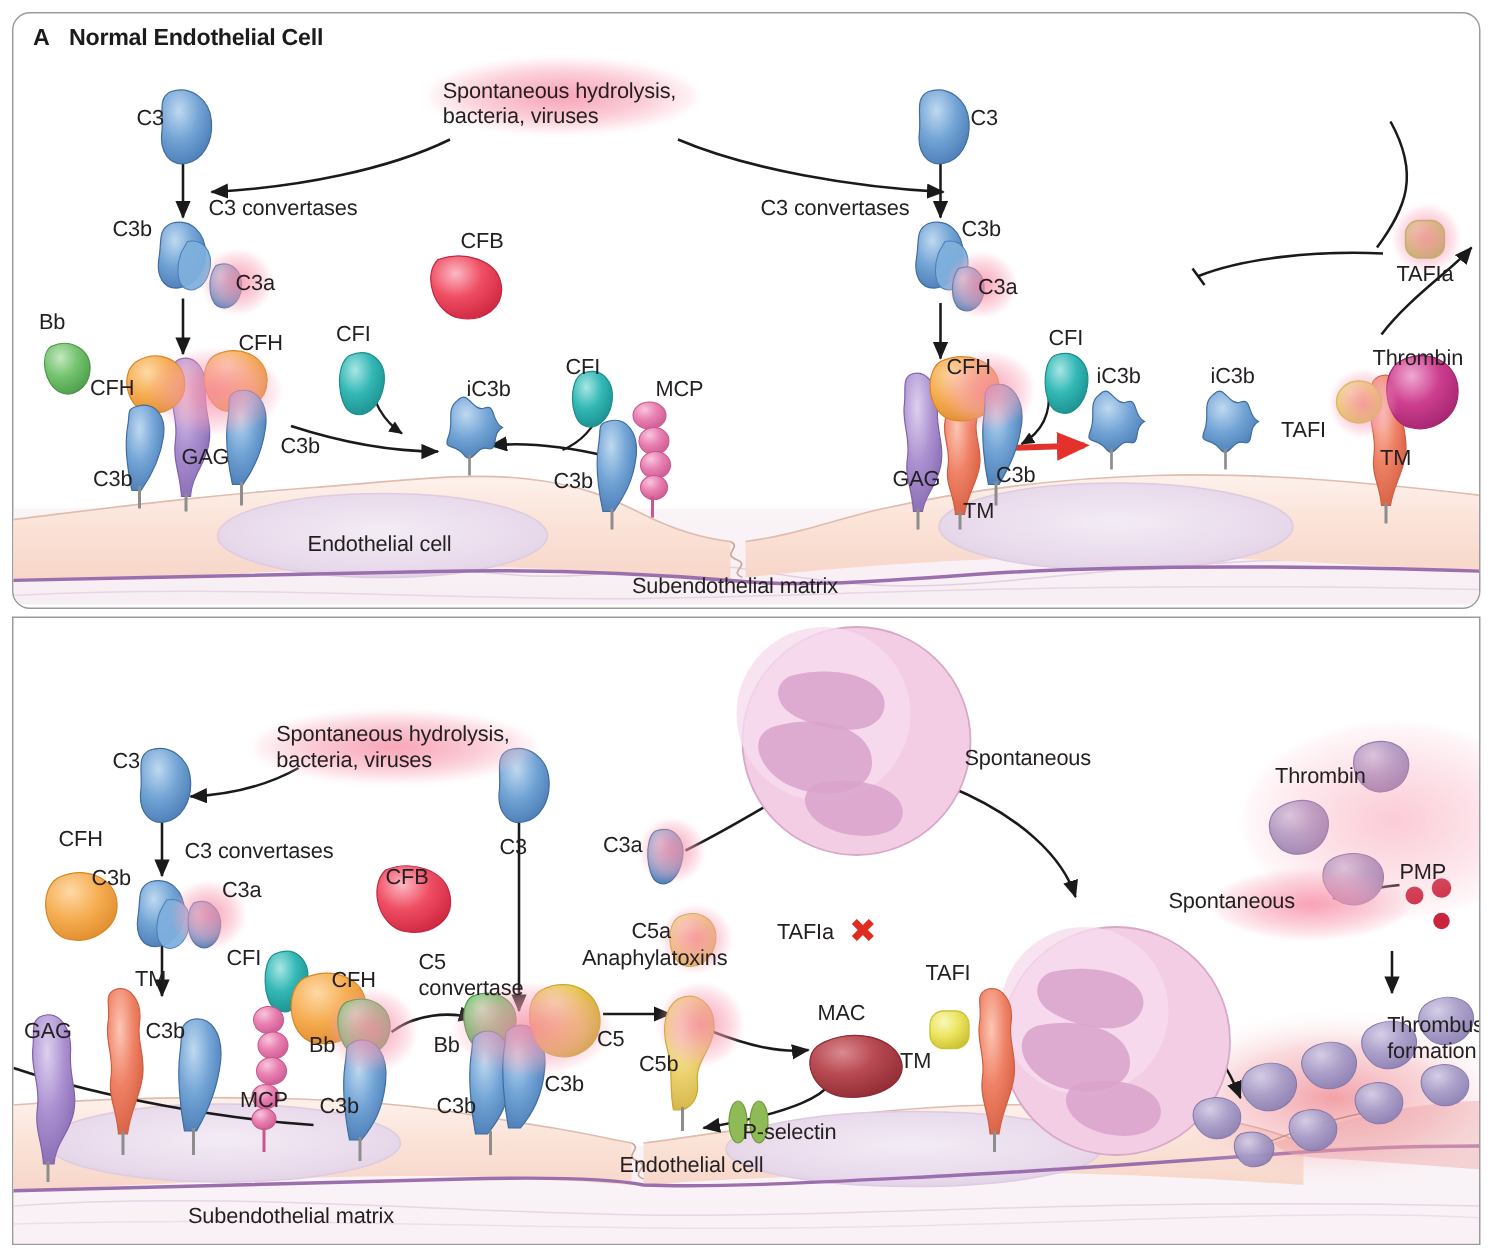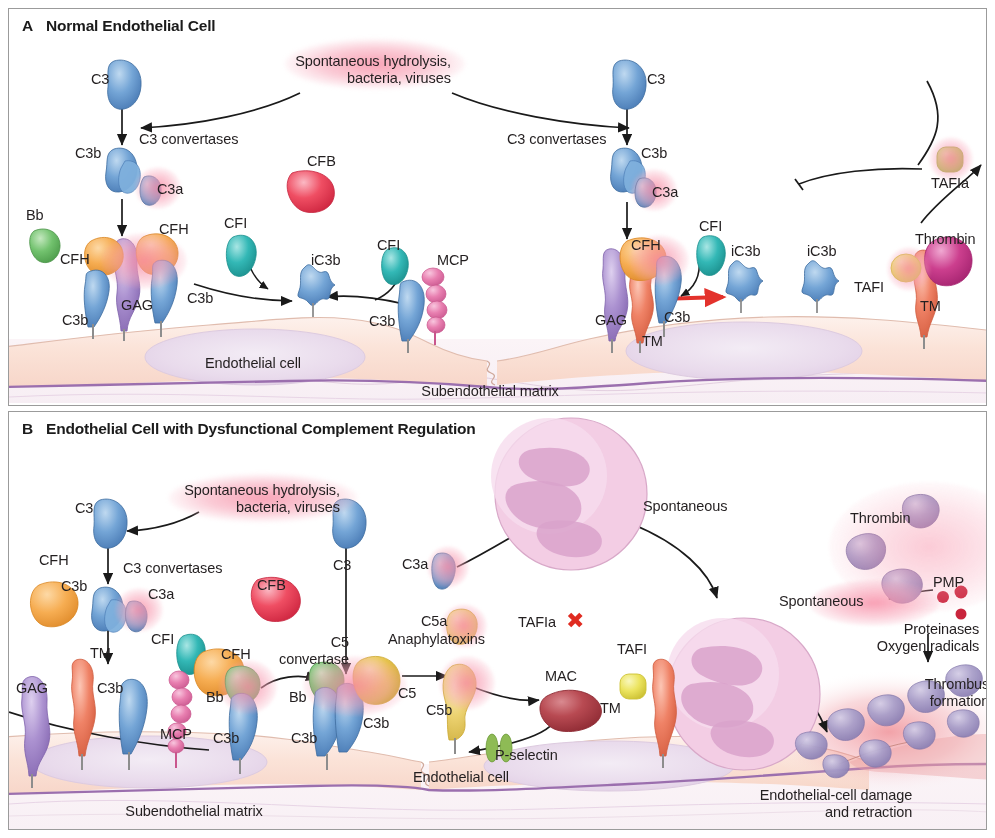--- a/index.html
+++ b/index.html
@@ -15,21 +15,21 @@
 
   .panel{
     position:absolute;
     left:8px;
     width:979px;
     border:1px solid #9b9b9b;
     background:#ffffff;
     box-sizing:border-box;
     overflow:hidden;
   }
-  #panel-a{top:8px;height:398px;}
+  #panel-a{top:8px;height:398px;border-radius:12px;}
   #panel-b{top:411px;height:419px;}
 
   .panel-title{
     position:absolute;
     left:13px;top:8px;
     font-size:15.5px;
     font-weight:bold;
     color:#1b1b1b;
     letter-spacing:-0.2px;
     white-space:nowrap;
@@ -38,21 +38,21 @@
 
   
   .lbl{
     position:absolute;
     font-size:14.5px;
     color:#231f20;
     white-space:nowrap;
     line-height:1.18;
     letter-spacing:-0.1px;
   }
-  .lbl.ctr{text-align:right;transform:translateX(-50%);}
+  .lbl.ctr{text-align:left;transform:translateX(-50%);}
 
   
   .glow{
     position:absolute;
     border-radius:50%;
     background:radial-gradient(ellipse at center,
        rgba(247,148,170,.85) 0%,
        rgba(247,160,180,.55) 42%,
        rgba(250,200,212,.22) 68%,
        rgba(255,255,255,0) 82%);
@@ -375,23 +375,20 @@
     <div class="lbl" style="left:690px;top:209px;">CFI</div>
     <div class="lbl" style="left:722px;top:234px;">iC3b</div>
     <div class="lbl" style="left:798px;top:234px;">iC3b</div>
     <div class="lbl" style="left:906px;top:222px;">Thrombin</div>
     <div class="lbl" style="left:845px;top:270px;">TAFI</div>
     <div class="lbl" style="left:911px;top:289px;">TM</div>
   </div>
 
   <div class="panel" id="panel-b">
 
-    <div class="panel-title">
-      <span class="ltr">B</span><span>Endothelial Cell with Dysfunctional Complement Regulation</span>
-    </div>
 
     <svg class="layer" width="979" height="418">
       <defs>
         <linearGradient id="cellgB" x1="0" y1="0" x2="0" y2="1">
           <stop offset="0%" stop-color="#fdf1ec"></stop>
           <stop offset="45%" stop-color="#fbe3d8"></stop>
           <stop offset="100%" stop-color="#f7d6c9"></stop>
         </linearGradient>
         <radialGradient id="nucB" cx="50%" cy="45%" r="60%">
           <stop offset="0%" stop-color="#f3ecf5"></stop>
@@ -666,18 +663,16 @@
     <div class="lbl" style="left:634px;top:86px;">Spontaneous</div>
     <div class="lbl" style="left:608px;top:229px;">TAFI</div>
     <div class="lbl" style="left:536px;top:256px;">MAC</div>
     <div class="lbl" style="left:591px;top:288px;">TM</div>
     <div class="lbl" style="left:486px;top:335px;">P-selectin</div>
     <div class="lbl ctr" style="left:452px;top:357px;">Endothelial cell</div>
     <div class="lbl ctr" style="left:185px;top:391px;">Subendothelial matrix</div>
     <div class="lbl" style="left:841px;top:98px;">Thrombin</div>
     <div class="lbl" style="left:924px;top:162px;">PMP</div>
     <div class="lbl" style="left:770px;top:181px;">Spontaneous</div>
-    <div class="lbl ctr" style="left:919px;top:209px;">Proteinases<br>Oxygen radicals</div>
     <div class="lbl ctr" style="left:948px;top:264px;">Thrombus<br>formation</div>
-    <div class="lbl ctr" style="left:827px;top:375px;">Endothelial-cell damage<br>and retraction</div>
   </div>
 
 </div>
 
 </body></html>

